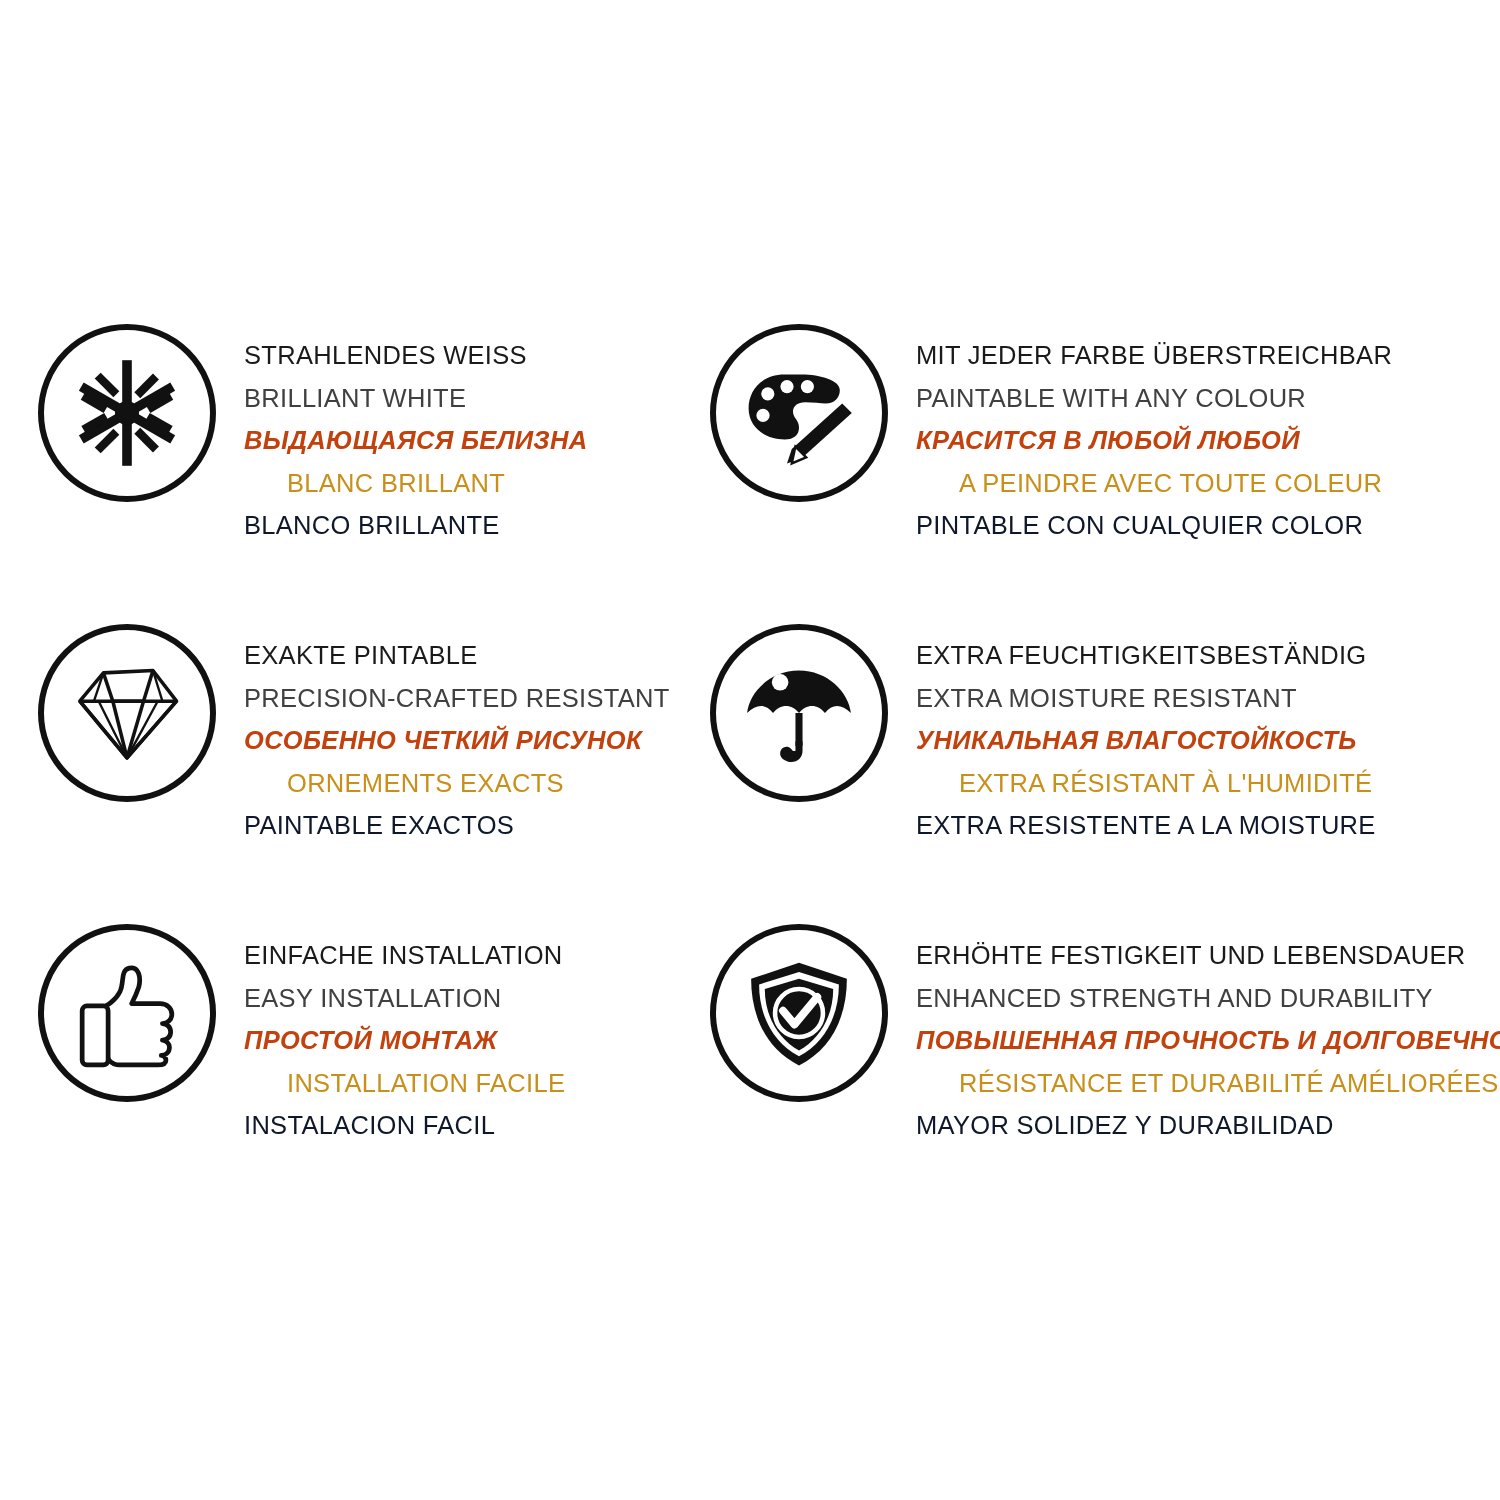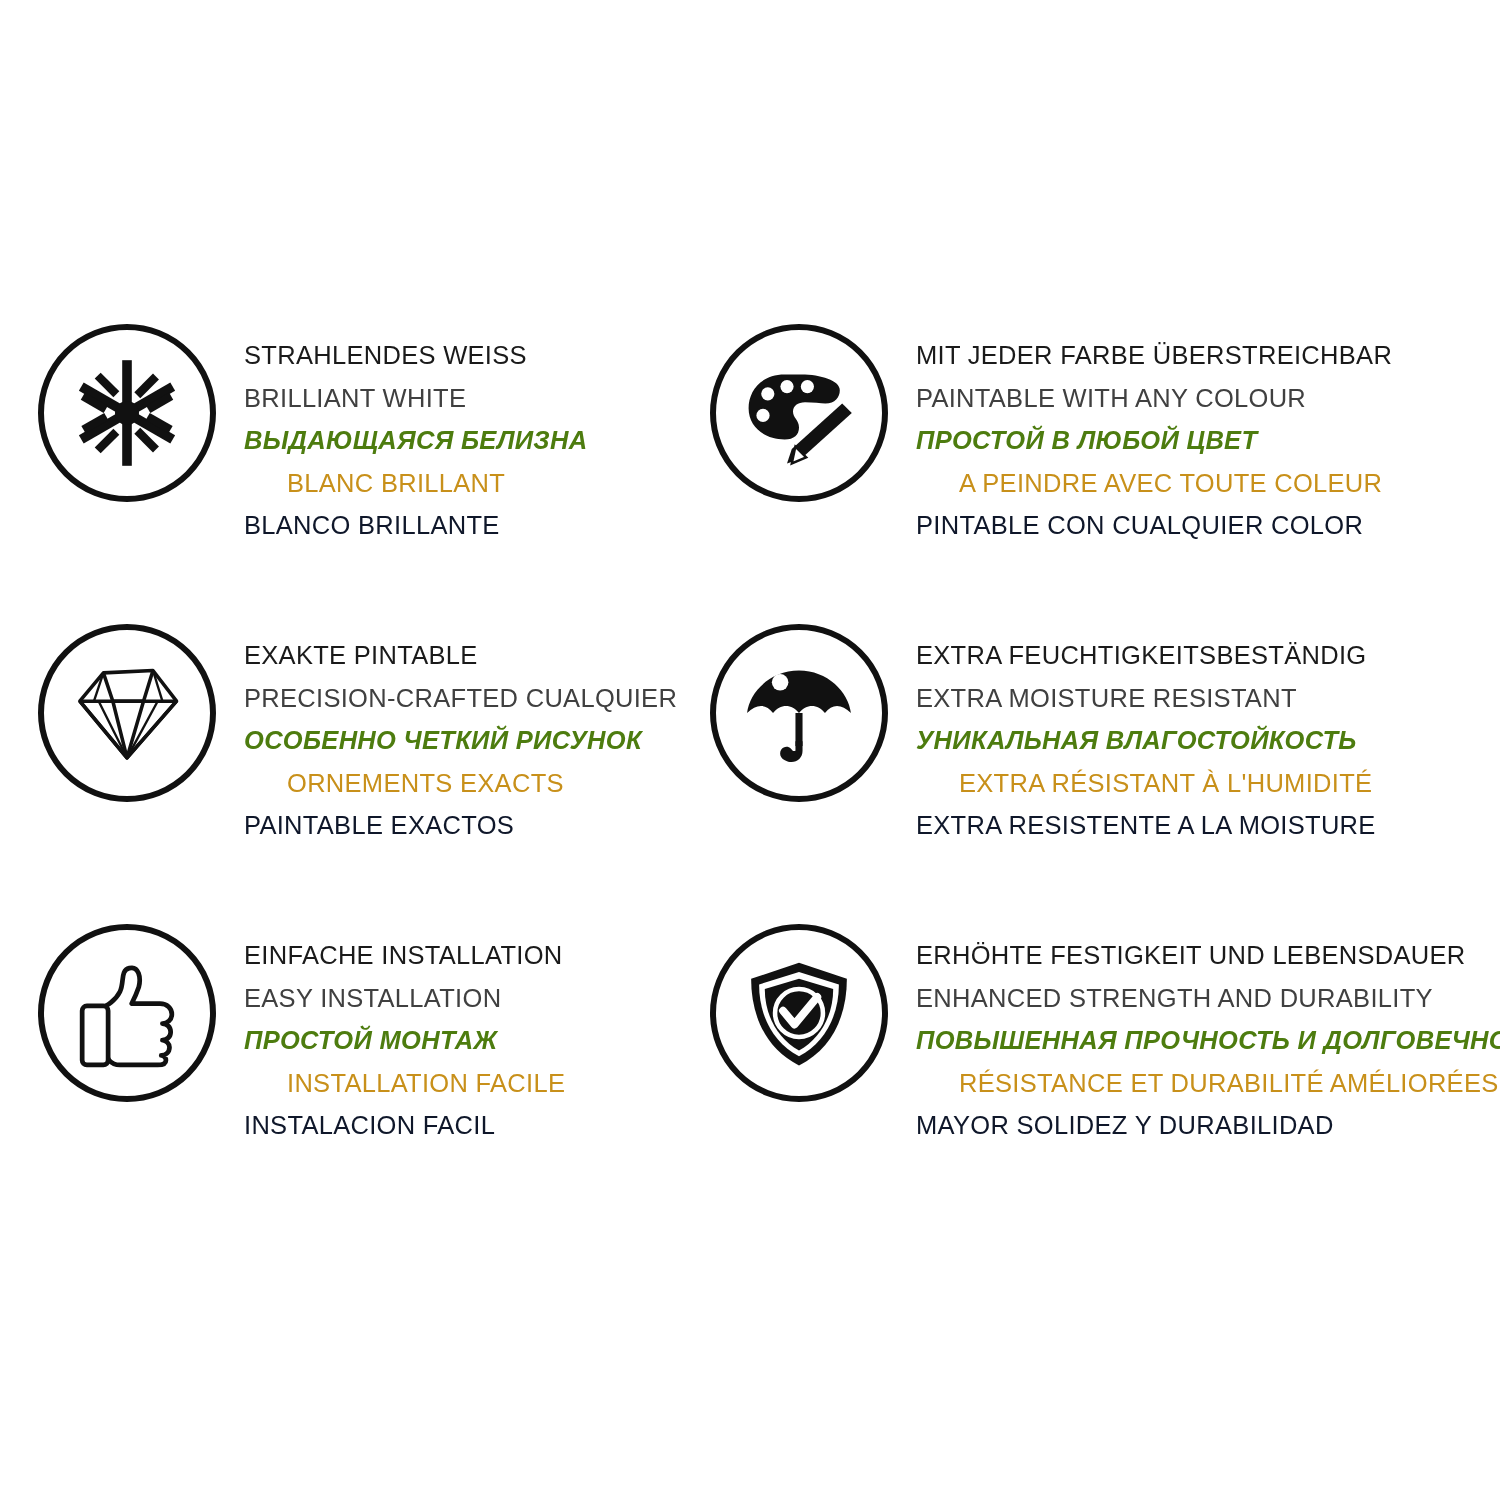--- a/index.html
+++ b/index.html
@@ -57,21 +57,21 @@
     padding-top: 14px;
   }
   .labels div {
     font-size: 25.5px;
     line-height: 42.5px;
     letter-spacing: 0.3px;
     white-space: nowrap;
   }
   .lang-de { color: #1a1a1a; }
   .lang-en { color: #404040; }
-  .lang-ru { color: #4d7c0f; font-style: italic; font-weight: bold; }
+  .lang-ru { color: #c2410c; font-style: italic; font-weight: bold; }
   .lang-fr { color: #c8901a; margin-left: 43px; }
   .lang-es { color: #0f172a; }
 </style>
 </head>
 <body>
 
 <div id="features-grid">
 
   <div class="feature">
     <div class="icon-circle">
@@ -111,21 +111,21 @@
         <circle cx="40" cy="28" r="5.5" fill="#ffffff"></circle>
         <circle cx="57" cy="28" r="5.5" fill="#ffffff"></circle>
         <circle cx="20" cy="52" r="5.5" fill="#ffffff"></circle>
         <path d="M86 42 L94 50 L52 88 L40 92 L44 80 Z" fill="#111111"></path>
         <path d="M47 78 L56 87 L44 92 Z" fill="#ffffff" stroke="#111111" stroke-width="2"></path>
       </svg>
     </div>
     <div class="labels">
       <div class="lang-de">MIT JEDER FARBE ÜBERSTREICHBAR</div>
       <div class="lang-en">PAINTABLE WITH ANY COLOUR</div>
-      <div class="lang-ru">ПРОСТОЙ В ЛЮБОЙ ЦВЕТ</div>
+      <div class="lang-ru">КРАСИТСЯ В ЛЮБОЙ ЛЮБОЙ</div>
       <div class="lang-fr">A PEINDRE AVEC TOUTE COLEUR</div>
       <div class="lang-es">PINTABLE CON CUALQUIER COLOR</div>
     </div>
   </div>
 
   <div class="feature">
     <div class="icon-circle">
       <svg width="118" height="118" viewBox="0 0 100 100" aria-hidden="true">
         <g stroke="#111111" stroke-width="3" fill="#ffffff" stroke-linejoin="round">
           <path d="M10 40 L30 16 L72 14 L92 40 L50 88 Z"></path>
@@ -136,21 +136,21 @@
           <path d="M10 40 L50 88 L92 40" fill="none"></path>
           <path d="M22 40 L30 16" fill="none" stroke-width="2"></path>
           <path d="M80 40 L72 14" fill="none" stroke-width="2"></path>
           <path d="M26 40 L50 88" fill="none" stroke-width="2"></path>
           <path d="M76 40 L50 88" fill="none" stroke-width="2"></path>
         </g>
       </svg>
     </div>
     <div class="labels">
       <div class="lang-de">EXAKTE PINTABLE</div>
-      <div class="lang-en">PRECISION-CRAFTED CUALQUIER</div>
+      <div class="lang-en">PRECISION-CRAFTED RESISTANT</div>
       <div class="lang-ru">ОСОБЕННО ЧЕТКИЙ РИСУНОК</div>
       <div class="lang-fr">ORNEMENTS EXACTS</div>
       <div class="lang-es">PAINTABLE EXACTOS</div>
     </div>
   </div>
 
   <div class="feature">
     <div class="icon-circle">
       <svg width="118" height="118" viewBox="0 0 100 100" aria-hidden="true">
         <g fill="#111111">

